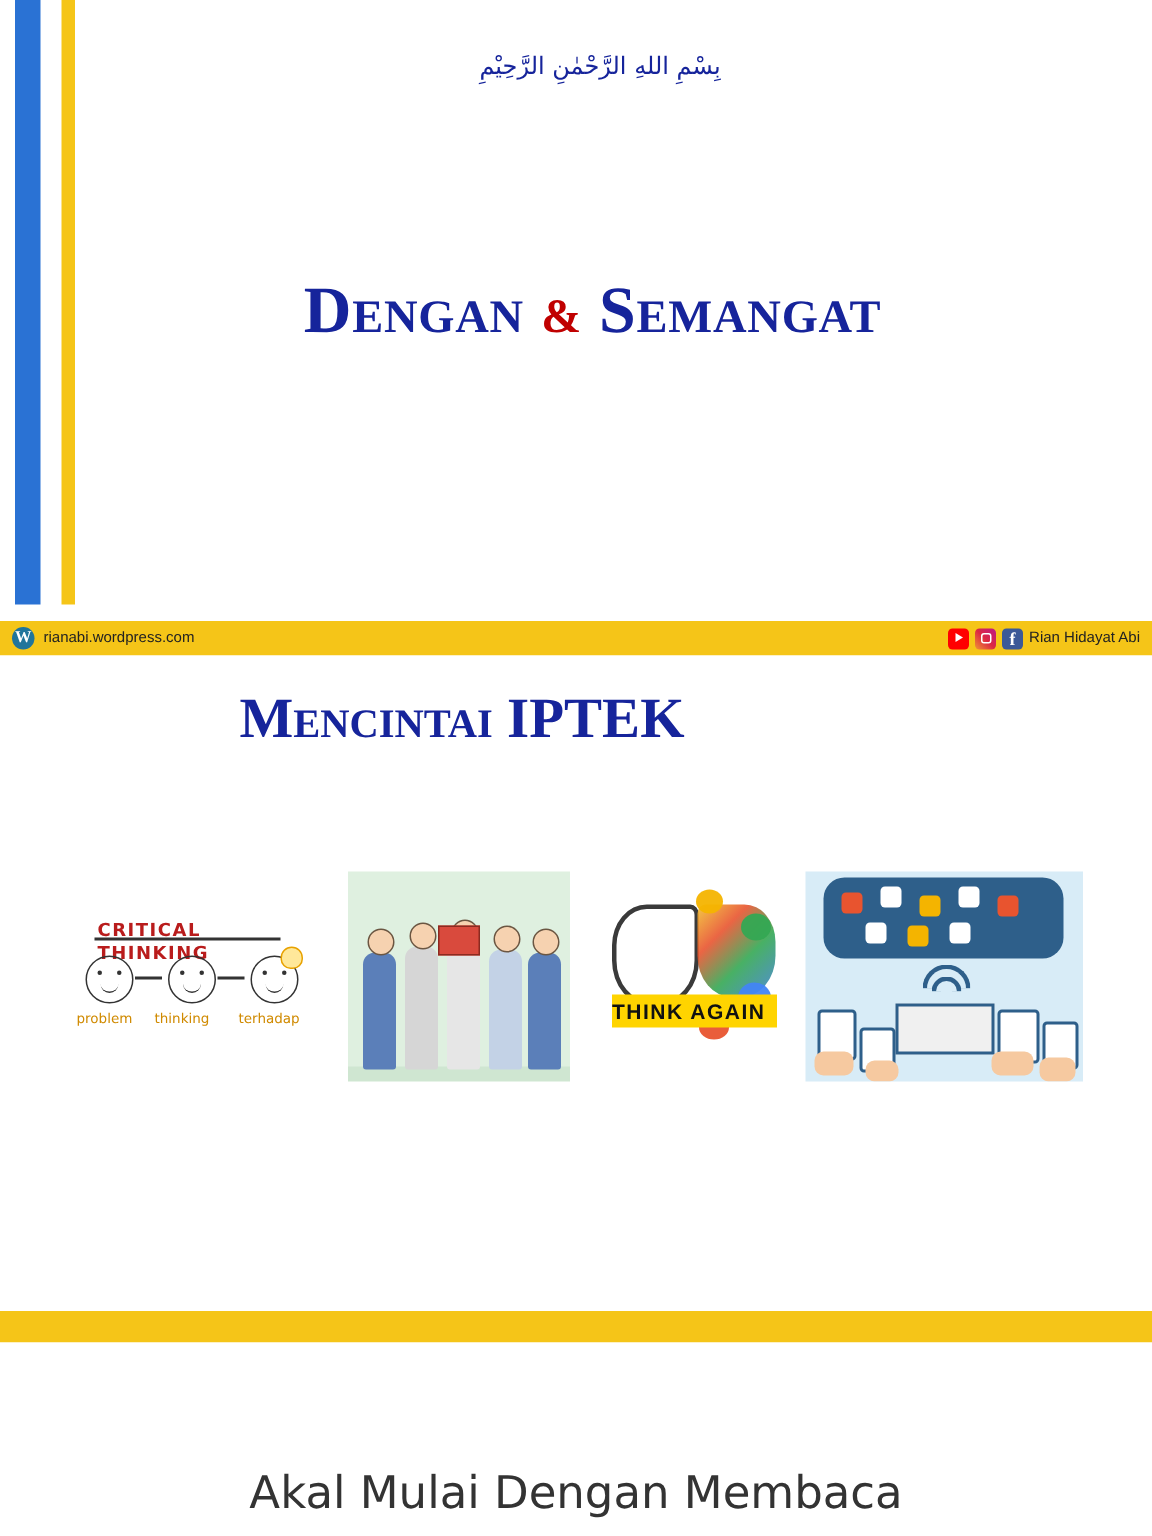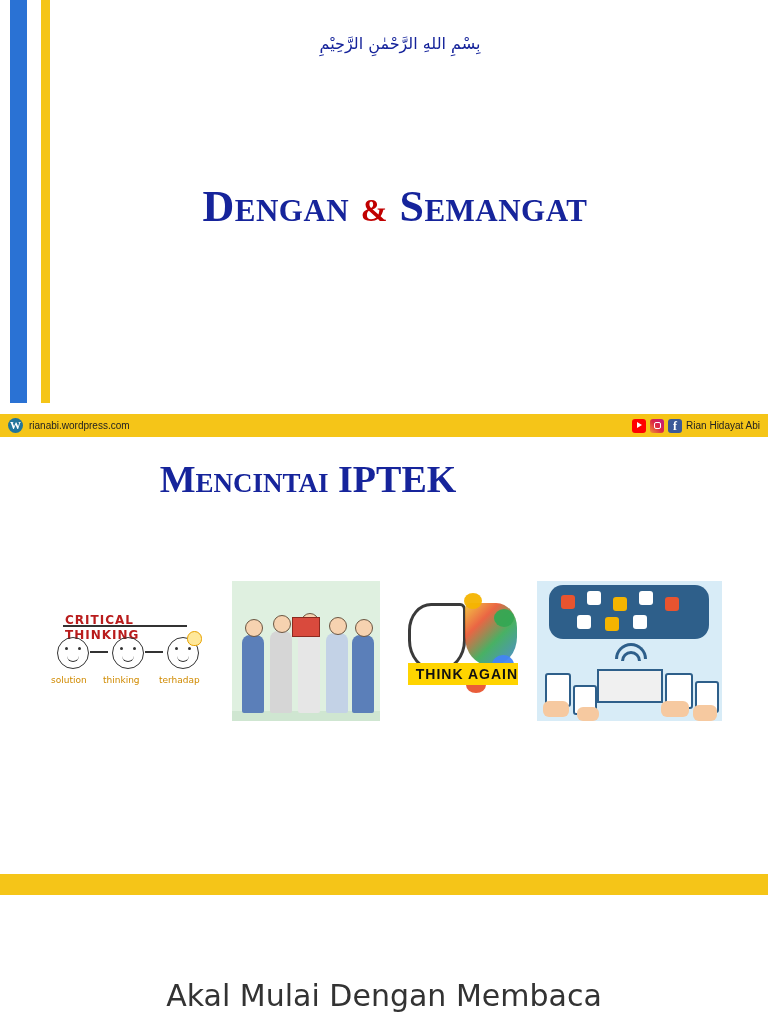--- a/index.html
+++ b/index.html
@@ -344,21 +344,21 @@
   .think-again {
     position: absolute;
     left: 8px; top: 82px;
     width: 110px; height: 22px;
     background: #ffd400;
     color: #111111;
     font-family: "Liberation Sans", sans-serif;
     font-weight: bold;
     font-size: 14px;
     letter-spacing: 1px;
-    text-align: right;
+    text-align: left;
     line-height: 22px;
   }
 
   
   .img4 {
     position: absolute;
     left: 537px; top: -4px;
     width: 185px; height: 140px;
     background: #d8ecf7;
     overflow: hidden;
@@ -496,21 +496,21 @@
         </div>
       <div class="dash d1"></div>
       <div class="face f2">
           <div class="smile"></div>
         </div>
       <div class="dash d2"></div>
       <div class="face f3">
           <div class="smile"></div>
         </div>
       <div class="bulb"></div>
-      <div class="ct-label l1">solution</div>
+      <div class="ct-label l1">problem</div>
       <div class="ct-label l2">thinking</div>
       <div class="ct-label l3">terhadap</div>
     </div>
 
     <div class="img2">
       <div class="ground"></div>
       <div class="std st1">
           <div class="head"></div>
         </div>
       <div class="std st2">

